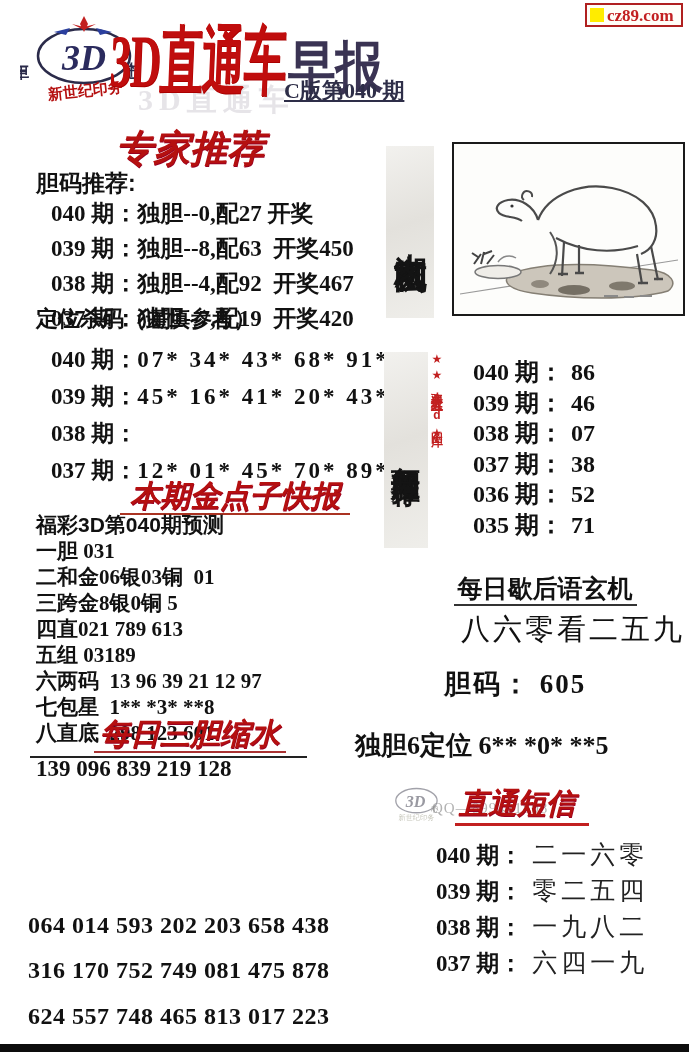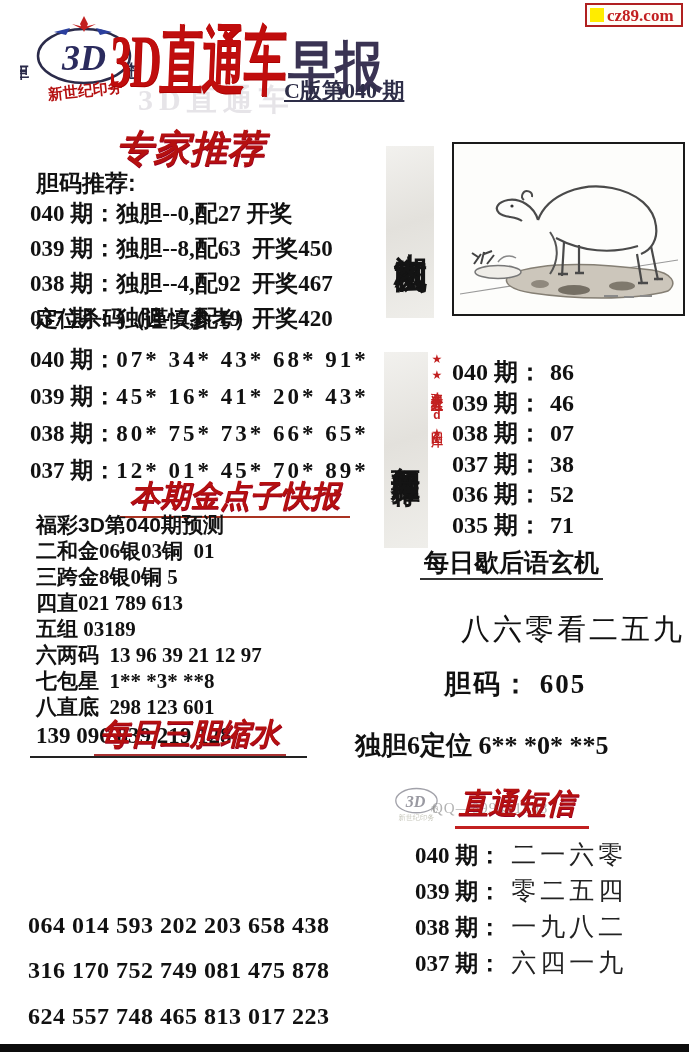--- a/index.html
+++ b/index.html
@@ -16,40 +16,40 @@
   .edition{left:284px;top:76px;font-size:22px;font-weight:bold;color:#2e2e48;white-space:nowrap;z-index:2;text-decoration:underline;}
   .watermark{left:138px;top:80px;font-size:30px;color:rgba(140,130,150,.22);
     font-weight:bold;letter-spacing:6px;z-index:1;white-space:nowrap;}
   .site-badge{left:585px;top:3px;width:98px;height:24px;border:2px solid #b02020;
     display:flex;align-items:center;gap:3px;padding-left:3px;box-sizing:border-box;background:#fffef8;}
   .site-badge .sq{width:14px;height:14px;background:#ffec00;display:inline-block;}
   .site-badge .txt{color:#c22020;font-weight:bold;font-size:17px;line-height:1;}
 
   
   .script-red{color:#b51010;font-weight:900;font-style:italic;
-    font-family:Liberation Mono, monospace;text-shadow:.6px .6px 0 #902;}
+    font-family:Liberation Serif, serif;text-shadow:.6px .6px 0 #902;}
   .heiti{font-family:"Liberation Sans","DejaVu Sans",sans-serif;font-weight:bold;}
 
   .expert-title{left:30px;top:124px;width:320px;text-align:center;font-size:37px;}
   .sec-label{font-size:22px;color:#111;}
 
-  .rows .row{display:flex;align-items:baseline;white-space:pre;}
+  .rows .row{display:flex;align-items:baseline;white-space:pre;margin-left:21px;}
   .per{font-weight:bold;}
   .danma{left:30px;top:198px;width:340px;font-size:23px;font-weight:bold;}
   .danma .row{height:35px;}
   .kill{left:30px;top:344px;width:340px;font-size:23px;font-weight:bold;}
   .kill .row{height:37px;}
   .kill .val{letter-spacing:3px;}
 
   .gold-title{left:30px;top:476px;width:320px;text-align:right;font-size:30px;}
   .gold-title span{border-bottom:2px solid #a32;padding:0 10px 1px;}
 
   .forecast{left:36px;top:512px;width:330px;font-size:21px;font-weight:bold;line-height:26px;}
   .forecast .fl{white-space:pre;}
-  .forecast .fl:last-child{margin-top:3px;font-size:23px;}
+  .forecast .fl:last-child{margin-top:10px;font-size:23px;}
   .forecast-title{white-space:nowrap;}
 
   .shrink-title{left:30px;top:714px;width:320px;text-align:center;font-size:30px;}
   .shrink-title span{border-bottom:2px solid #a33;padding:0 6px 1px;}
   .shrink-rule{left:30px;top:756px;width:277px;border-top:2px solid #222;height:0;}
   .shrink{left:28px;top:766px;width:350px;font-size:24px;font-weight:bold;line-height:45.5px;letter-spacing:.5px;white-space:pre;}
 
   
   .vlabel{writing-mode:vertical-rl;text-orientation:upright;color:#141414;
     font-family:"Liberation Sans","DejaVu Sans",sans-serif;
@@ -59,21 +59,21 @@
   .bear-box{left:452px;top:142px;width:233px;height:174px;border:2px solid #1a1a1a;background:#fdfdfb;box-sizing:border-box;}
 
   .twodan-label{left:384px;top:352px;width:44px;height:196px;font-size:29px;font-weight:bold;letter-spacing:2px;}
   .promo{left:428px;top:352px;height:200px;writing-mode:vertical-rl;text-orientation:upright;
     font-size:12px;font-weight:bold;color:#c22020;letter-spacing:1.5px;
     font-family:"Liberation Sans","DejaVu Sans",sans-serif;}
   .twodan{left:452px;top:356px;width:230px;font-size:24px;font-weight:bold;}
   .twodan .row{height:30.5px;}
   .twodan .per{margin-right:8px;}
 
-  .riddle-title{left:420px;top:546px;width:250px;}
+  .riddle-title{left:420px;top:572px;width:250px;text-align:center;}
   .riddle-title span{font-size:25px;border-bottom:2px solid #333;padding:0 4px 2px;}
   .riddle-line{left:400px;top:610px;width:285px;text-align:right;font-size:29px;letter-spacing:3px;white-space:nowrap;}
   .riddle-danma{left:444px;top:666px;font-size:27px;font-weight:bold;letter-spacing:2px;}
   .riddle-pos{left:355px;top:728px;font-size:26px;font-weight:bold;white-space:nowrap;}
 
   .sms-logo{left:384px;top:780px;width:64px;height:44px;opacity:.55;filter:grayscale(.6);}
   .sms-qq{left:432px;top:800px;font-size:15px;color:#8a8a8a;opacity:.65;filter:blur(.5px);letter-spacing:1px;}
   .sms-title{left:455px;top:784px;font-size:29px;}
   .sms-title span{border-bottom:3px solid #c22020;padding:0 14px 4px 4px;}
   .sms{left:415px;top:838px;width:260px;font-size:23px;}
@@ -120,30 +120,31 @@
       <div class="row"><span class="per">039 期：</span><span class="val">独胆--8,配63  开奖450</span></div>
       <div class="row"><span class="per">038 期：</span><span class="val">独胆--4,配92  开奖467</span></div>
       <div class="row"><span class="per">037 期：</span><span class="val">独胆--7,配19  开奖420</span></div>
     </div>
 
   <div class="abs heiti sec-label" style="left:36px;top:304px">定位杀码（谨慎参考）</div>
   <div class="abs rows kill">
 
   <div class="row"><span class="per">040 期：</span><span class="val">07* 34* 43* 68* 91*</span></div>
       <div class="row"><span class="per">039 期：</span><span class="val">45* 16* 41* 20* 43*</span></div>
-      <div class="row"><span class="per">038 期：</span><span class="val">80* 75* 73* 66* 65*</span></div>
+      <div class="row"><span class="per">038 期：</span></div>
       <div class="row"><span class="per">037 期：</span><span class="val">12* 01* 45* 70* 89*</span></div>
     </div>
 
   <div class="abs gold-title">
     <span class="script-red">本期金点子快报</span>
   </div>
   <div class="abs forecast">
     <div class="fl forecast-title heiti">福彩3D第040期预测</div>
 
+  <div class="fl"><span>一胆 031</span></div>
       <div class="fl"><span>二和金06银03铜  01</span></div>
       <div class="fl"><span>三跨金8银0铜 5</span></div>
       <div class="fl"><span>四直021 789 613</span></div>
       <div class="fl"><span>五组 03189</span></div>
       <div class="fl"><span>六两码  13 96 39 21 12 97</span></div>
       <div class="fl"><span>七包星  1** *3* **8</span></div>
       <div class="fl"><span>八直底  298 123 601</span></div>
       <div class="fl"><span>139 096 839 219 128</span></div>
     </div>
 

